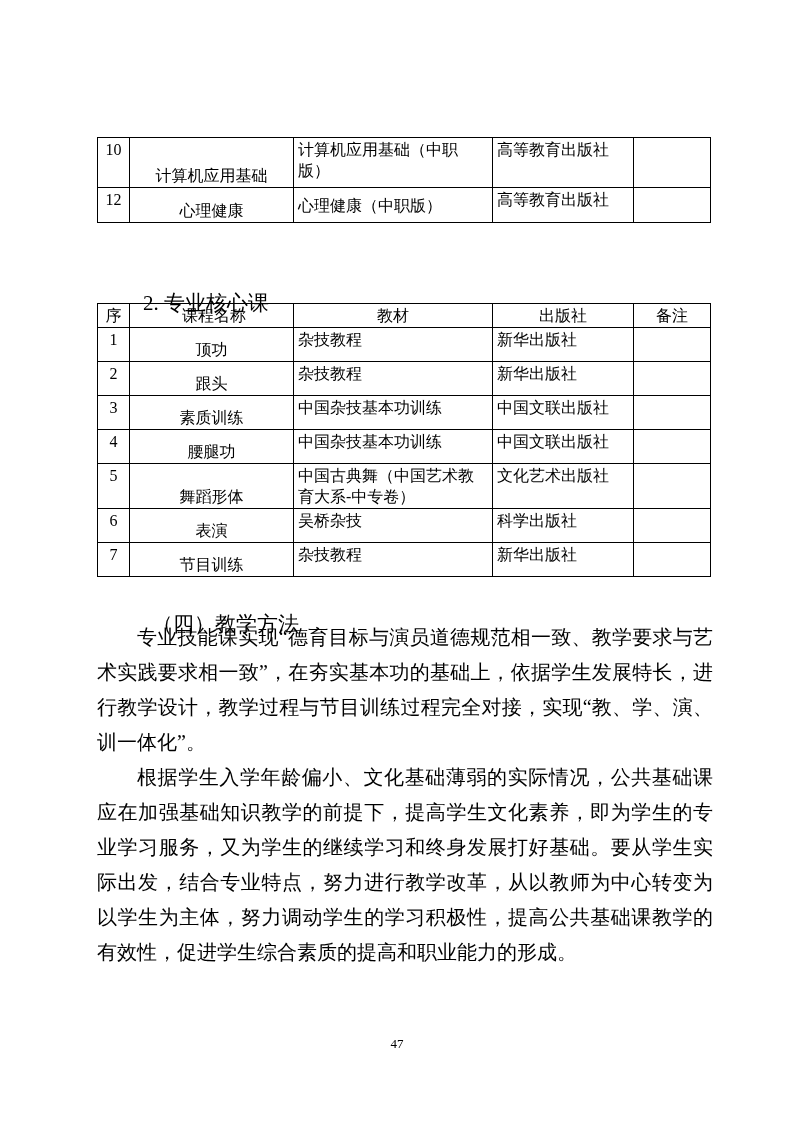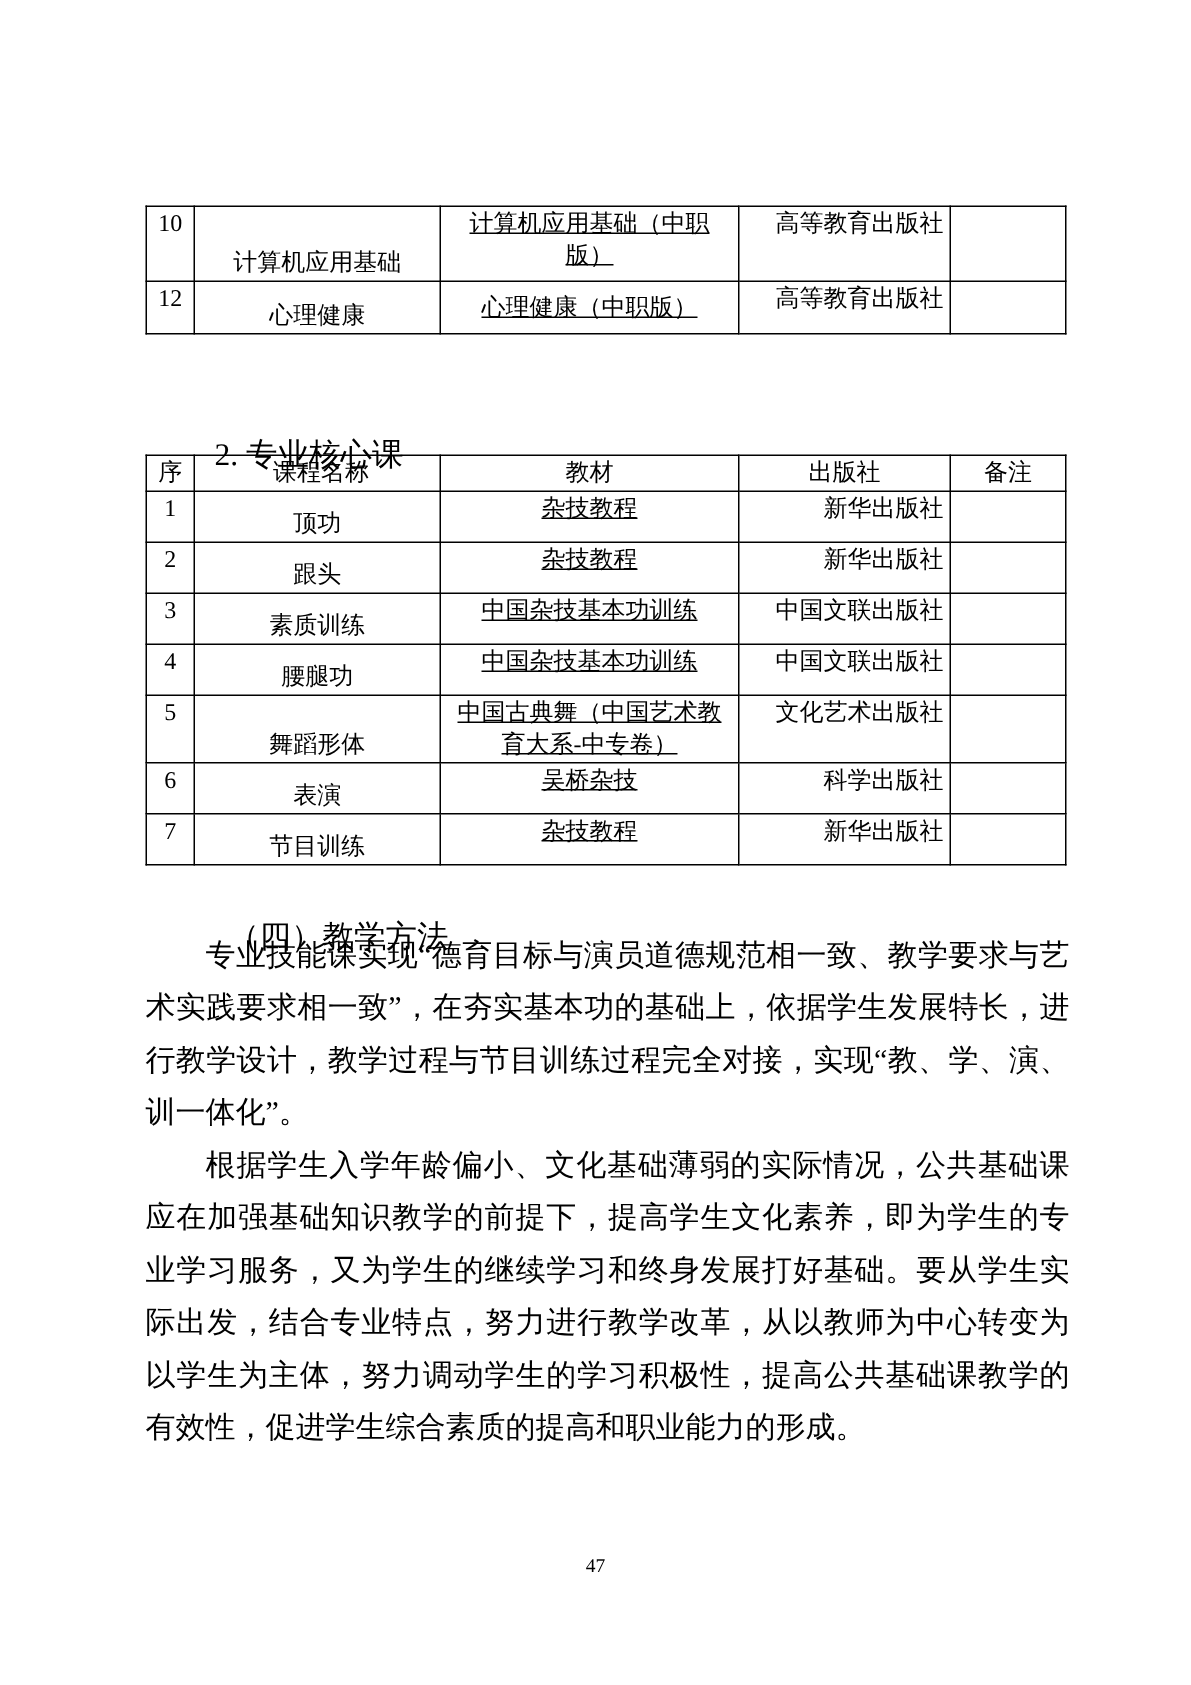--- a/index.html
+++ b/index.html
@@ -39,23 +39,23 @@
   .tbl1 { top: 137px; }
   .tbl2 { top: 303px; }
   .col-no   { width: 32px;  }
   .col-course { width: 164px; }
   .col-book { width: 199px; }
   .col-pub  { width: 141px; }
   .col-note { width: 77px;  }
 
   td.c-no   { vertical-align: top;  text-align: center; padding-left: 7px; }
   td.c-course { vertical-align: bottom; text-align: center; padding-left: 9px; padding-bottom: 6px; }
-  td.c-book { vertical-align: top; text-align: center; padding-left: 9px; padding-top: 3px; text-decoration: underline; }
+  td.c-book { vertical-align: top; text-align: left; padding-left: 9px; padding-top: 3px; }
   .tbl1 td.c-book { vertical-align: bottom; padding-bottom: 6px; }
-  td.c-pub  { vertical-align: top; text-align: right; padding-left: 9px; padding-top: 2px; }
+  td.c-pub  { vertical-align: top; text-align: left; padding-left: 9px; padding-top: 2px; }
   td.c-note { vertical-align: top; }
 
   .tbl1 tr { height: 35px; }
   .tbl2 tr.hdr { height: 24px; }
   .tbl2 tr.r   { height: 34px; }
   .tbl2 tr.r-tall { height: 44px; }
   .tbl2 th { text-align: center; vertical-align: middle; padding: 0 2px; }
   .tbl2 th.h-course { text-align: center; padding-left: 9px; margin-top: 48px; }
 
   .heading {

